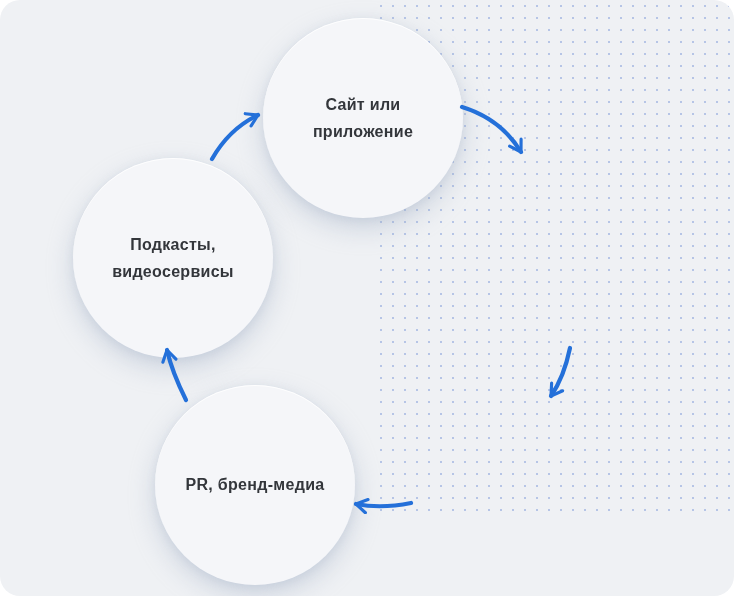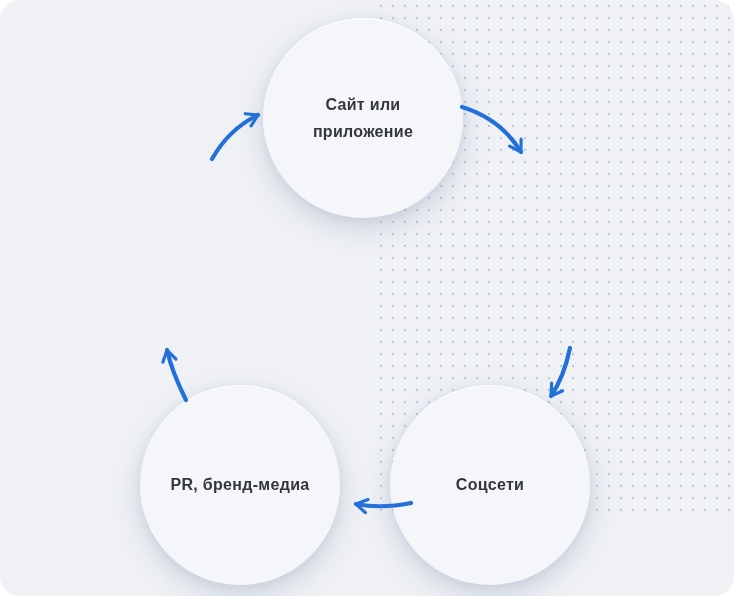--- a/index.html
+++ b/index.html
@@ -48,21 +48,21 @@
     color: #33363b;
     font-size: 16px;
     font-weight: bold;
     letter-spacing: 0.3px;
     line-height: 1.7;
     padding: 0 14px;
   }
   .node-site     { left: 263px; top: 18px;  }
   .node-email    { left: 459px; top: 152px; }
   .node-social   { left: 390px; top: 385px; }
-  .node-pr       { left: 140px; top: 385px; }
+  .node-pr       { left: 155px; top: 385px; }
   .node-podcasts { left: 73px;  top: 158px; }
   .arrows {
     position: absolute;
     left: 0;
     top: 0;
     z-index: 3;
     pointer-events: none;
   }
   .arrows path.edge {
     fill: none;
@@ -75,28 +75,31 @@
 
 <div class="canvas">
 
   <div class="dots"></div>
 
   <div class="node node-site">
     <div class="label">Сайт или приложение</div>
   </div>
 
 
-  <div class="node node-social">
-    <div class="label">Соцсети</div>
-  </div>
 
   <div class="node node-pr">
     <div class="label">PR, бренд-медиа</div>
   </div>
 
+  <div class="node node-podcasts">
+    <div class="label">
+      <span>Подкасты,</span><br>
+      <span>видеосервисы</span>
+    </div>
+  </div>
 
   <svg class="arrows" width="734" height="596" viewBox="0 0 734 596">
     <defs>
       <marker id="arrowhead" markerWidth="5" markerHeight="5" refX="3.2" refY="2" orient="auto" markerUnits="strokeWidth">
         <path d="M0.6,0.4 L3.2,2 L0.6,3.6" fill="none" stroke-width="0.75" stroke-linecap="round" stroke-linejoin="round" stroke="#2470d9"></path>
       </marker>
     </defs>
     <path class="edge" d="M 212,159 Q 229,129 258,115" marker-end="url(#arrowhead)" stroke="#2470d9"></path>
     <path class="edge" d="M 462,107 Q 501,119 521,152" marker-end="url(#arrowhead)" stroke="#2470d9"></path>
     <path class="edge" d="M 570,348 Q 564,377 551,396" marker-end="url(#arrowhead)" stroke="#2470d9"></path>

